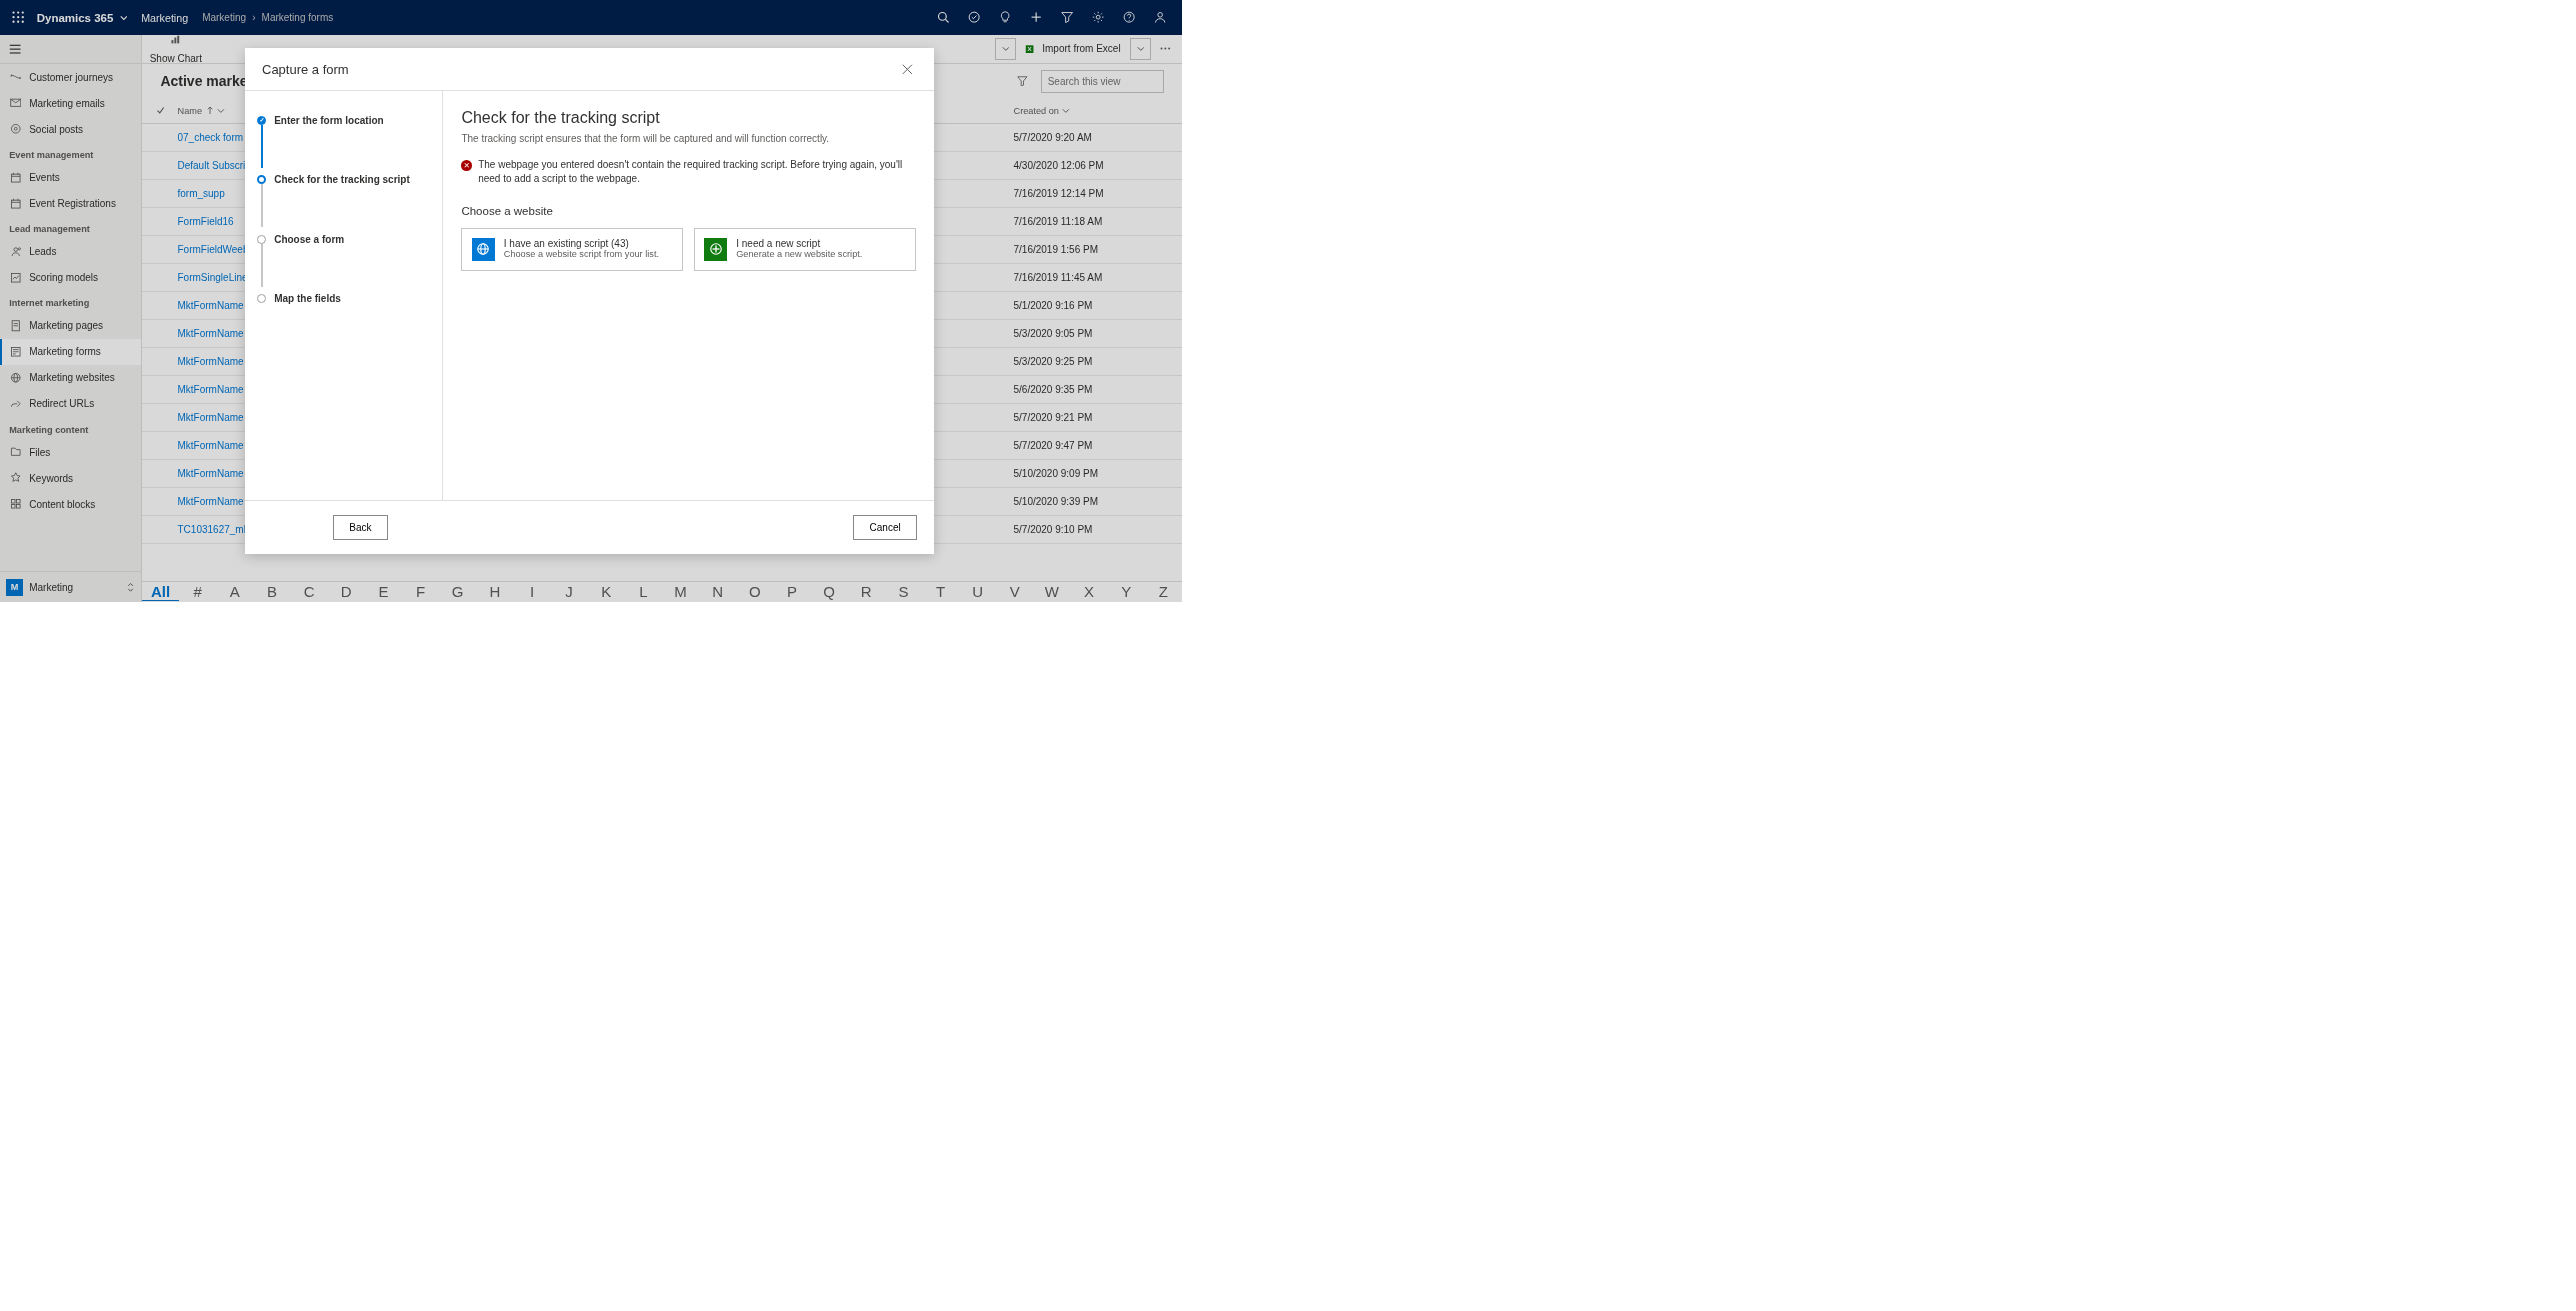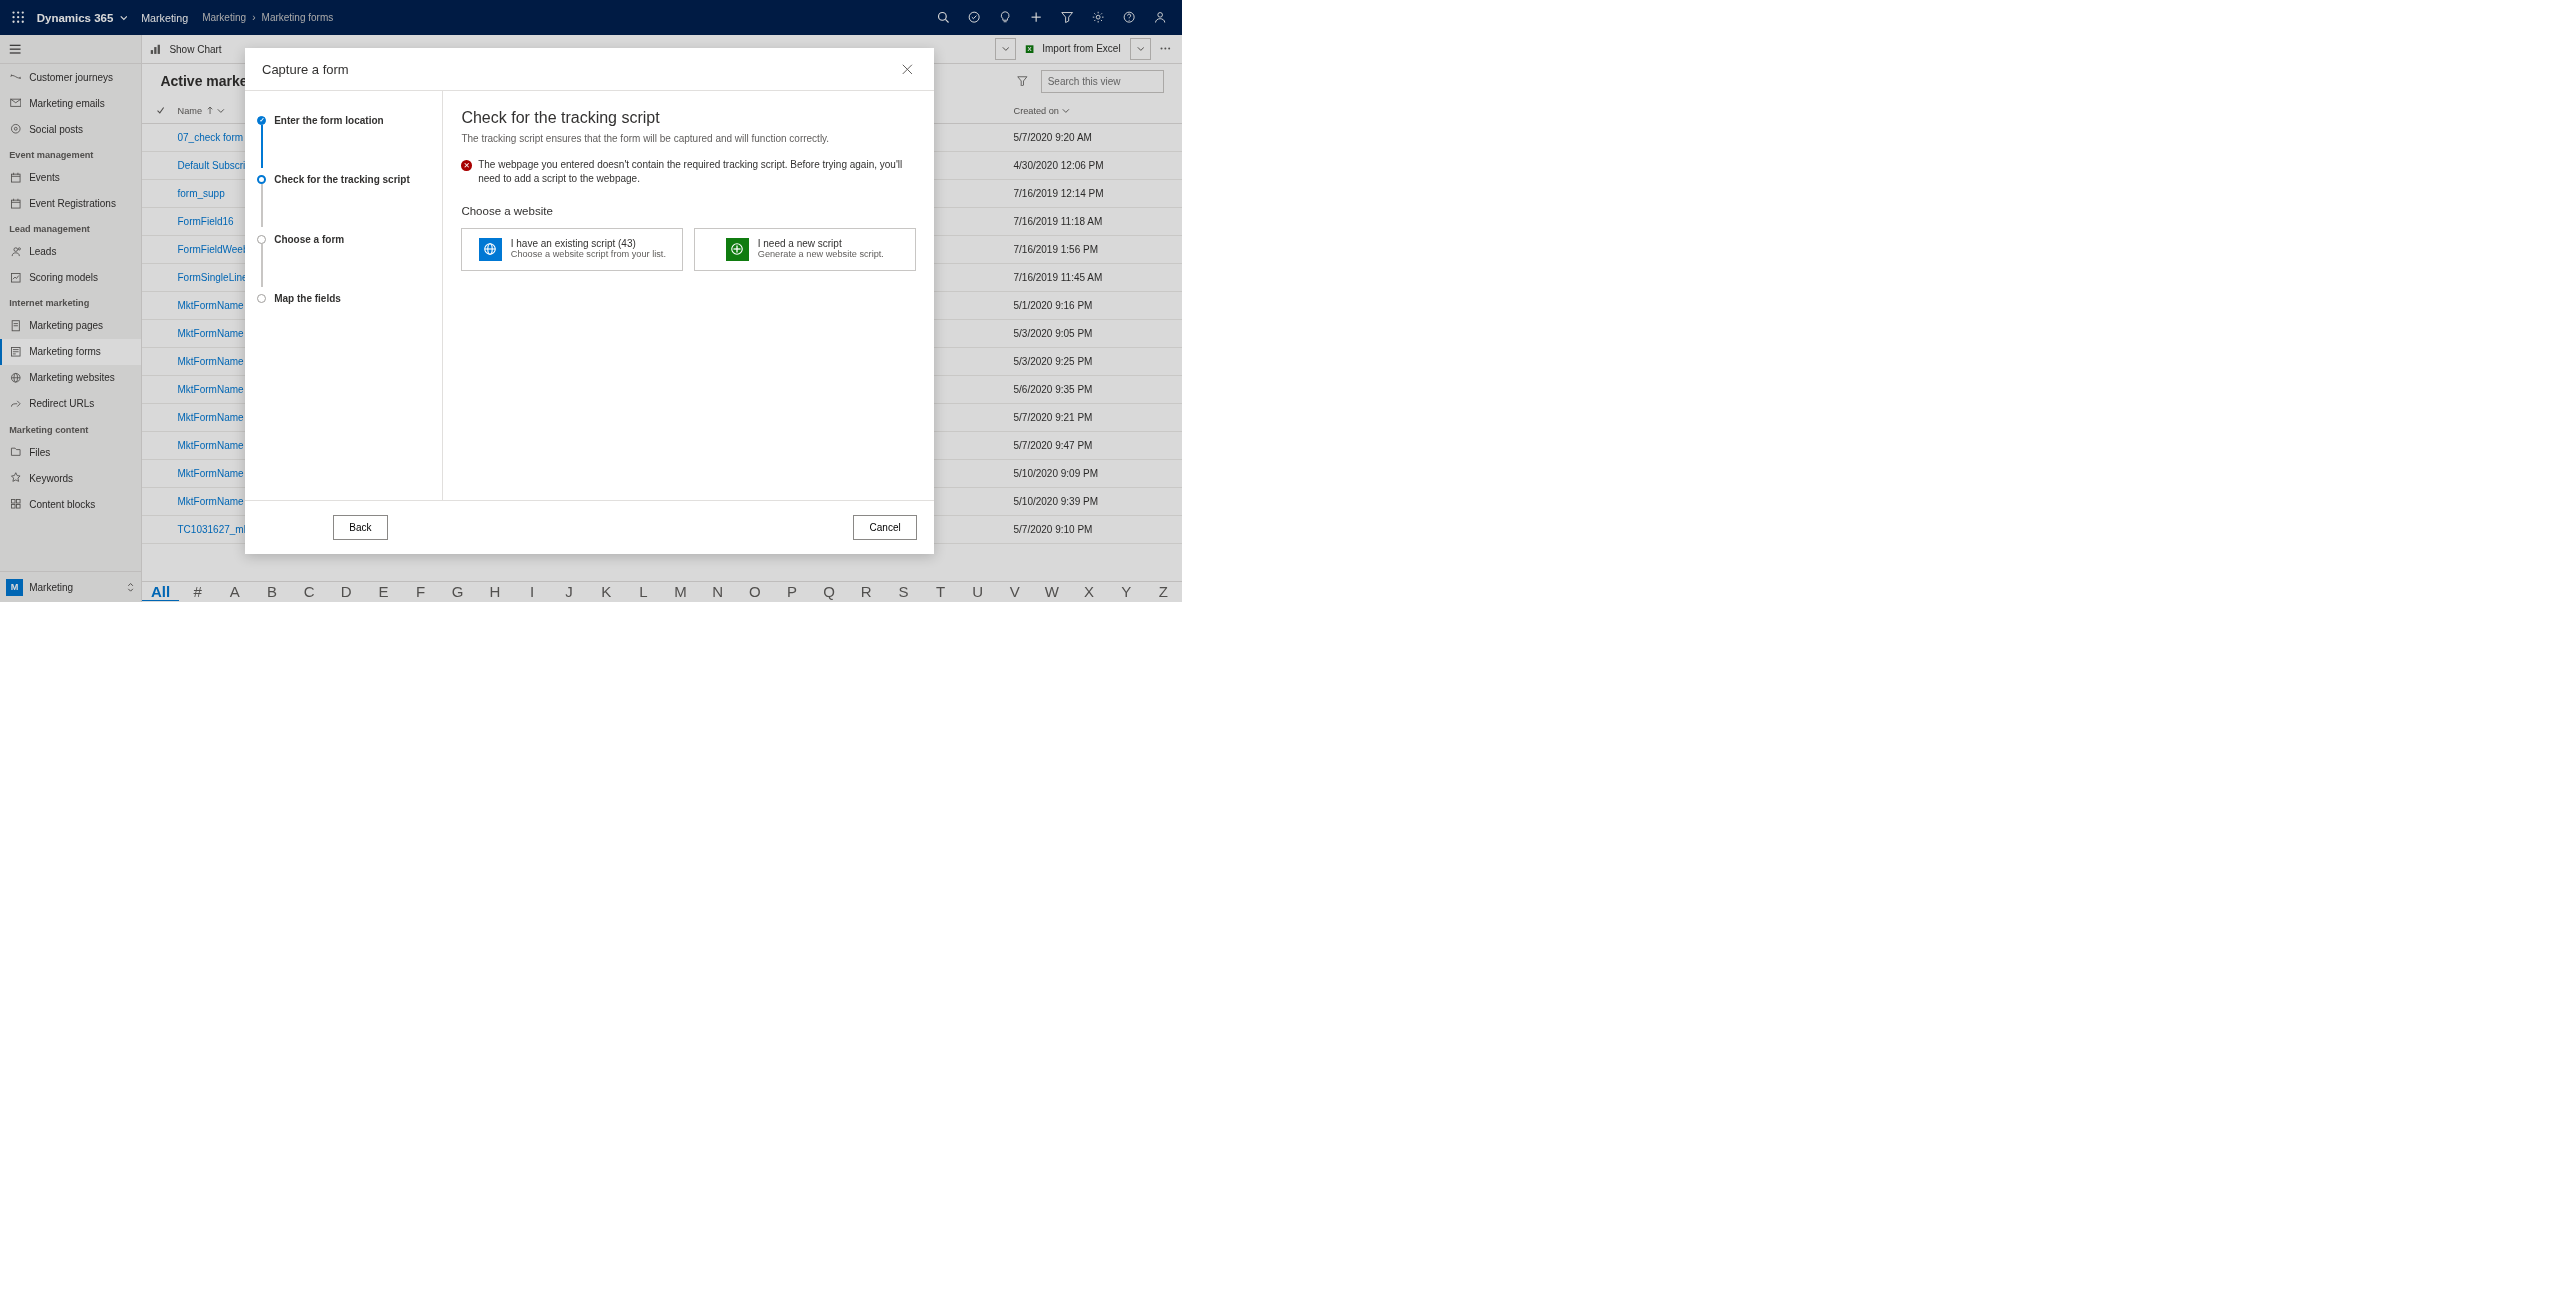--- a/index.html
+++ b/index.html
@@ -11,21 +11,21 @@
 .topbar .brand { font-size: 11.5px; font-weight: 600; margin-left: 6.1px; margin-right: 6.1px; }
 .topbar .chevron { margin-right: 14px; cursor: pointer; }
 .topbar .area { font-size: 10.7px; margin-right: 14px; }
 .topbar .crumb { font-size: 10px; color: #c8c8c8; margin-right: 6.1px; }
 .topbar .crumb-sep { color: #c8c8c8; margin-right: 6.1px; }
 .topbar .spacer { flex: 1; }
 .topbar .tb-icon { width: 31px; height: 35px; display: flex; align-items: center; justify-content: center; cursor: pointer; color: #fff; }
 
 
 .subbar { height: 29px; display: flex; align-items: center; border-bottom: 0.8px solid #e1dfdd; }
-.cmd-item { display: flex; align-items: center; padding: 0 7.7px; height: 29px; cursor: pointer; gap: 9px; }
+.cmd-item { display: flex; align-items: center; padding: 0 7.7px; height: 29px; cursor: pointer; gap: 9px; flex-direction: column; }
 .cmdbar-right { margin-left: auto; display: flex; align-items: center; gap: 3.1px; padding-right: 6.1px; }
 .chevbox { width: 21.5px; height: 21.5px; border: 0.8px solid #c8c6c4; display: flex; align-items: center; justify-content: center; cursor: pointer; }
 .import { display: flex; align-items: center; gap: 4.6px; padding: 0 6.1px; cursor: pointer; }
 
 
 .leftnav { position: absolute; left: 0; top: 35px; bottom: 0; width: 142px; background: #f3f2f1; border-right: 0.8px solid #e1dfdd; overflow-y: hidden; }
 .leftnav .hamrow { height: 29px; display: flex; align-items: center; padding-left: 9.2px; border-bottom: 0.8px solid #e1dfdd; }
 .nav-group-hdr { font-size: 9.2px; font-weight: 600; padding: 7.7px 9.2px 4.6px; color: #605e5c; }
 .nav-item { display: flex; align-items: center; height: 26px; padding-left: 9.2px; gap: 7.7px; cursor: pointer; position: relative; }
 .nav-item.selected { background: #fff; }
@@ -83,21 +83,21 @@
 .step.done .step-line { background: #0078d4; }
 .step-lbl { font-size: 10px; }
 .modal-main { flex: 1; padding: 18.4px 18.4px; overflow-y: auto; }
 .modal-h1 { font-size: 16px; font-weight: 400; margin-bottom: 6.1px; }
 .modal-sub { font-size: 10px; color: #605e5c; margin-bottom: 14px; }
 .err-row { display: flex; gap: 6.1px; margin-bottom: 18.4px; }
 .err-icon { width: 10.7px; height: 10.7px; border-radius: 50%; background: #a80000; color: #fff; font-size: 7.7px; display: flex; align-items: center; justify-content: center; flex-shrink: 0; margin-top: 1.5px; }
 .err-text { font-size: 10px; line-height: 1.4; }
 .section-h { font-size: 11.5px; font-weight: 400; margin-bottom: 10.7px; }
 .cards { display: flex; gap: 10.7px; }
-.card { flex: 1; border: 0.8px solid #c8c6c4; padding: 9.2px; display: flex; gap: 9.2px; cursor: pointer; justify-content: center; }
+.card { flex: 1; border: 0.8px solid #c8c6c4; padding: 9.2px; display: flex; gap: 9.2px; cursor: pointer; }
 .card-icon { width: 23px; height: 23px; display: flex; align-items: center; justify-content: center; color: #fff; flex-shrink: 0; }
 .card-icon.blue { background: #0078d4; }
 .card-icon.green { background: #107c10; }
 .card-title { font-size: 10px; }
 .card-sub { font-size: 9.2px; color: #605e5c; }
 .modal-foot { height: 54px; border-top: 0.8px solid #e1dfdd; display: flex; align-items: center; padding: 0 17px 0 88px; }
 .btn { height: 24.5px; padding: 0 15.3px; border: 0.8px solid #8a8886; background: #fff; cursor: pointer; font-size: 10px; }
 .modal-foot .spacer { flex: 1; }
 
 svg { display: block; }

